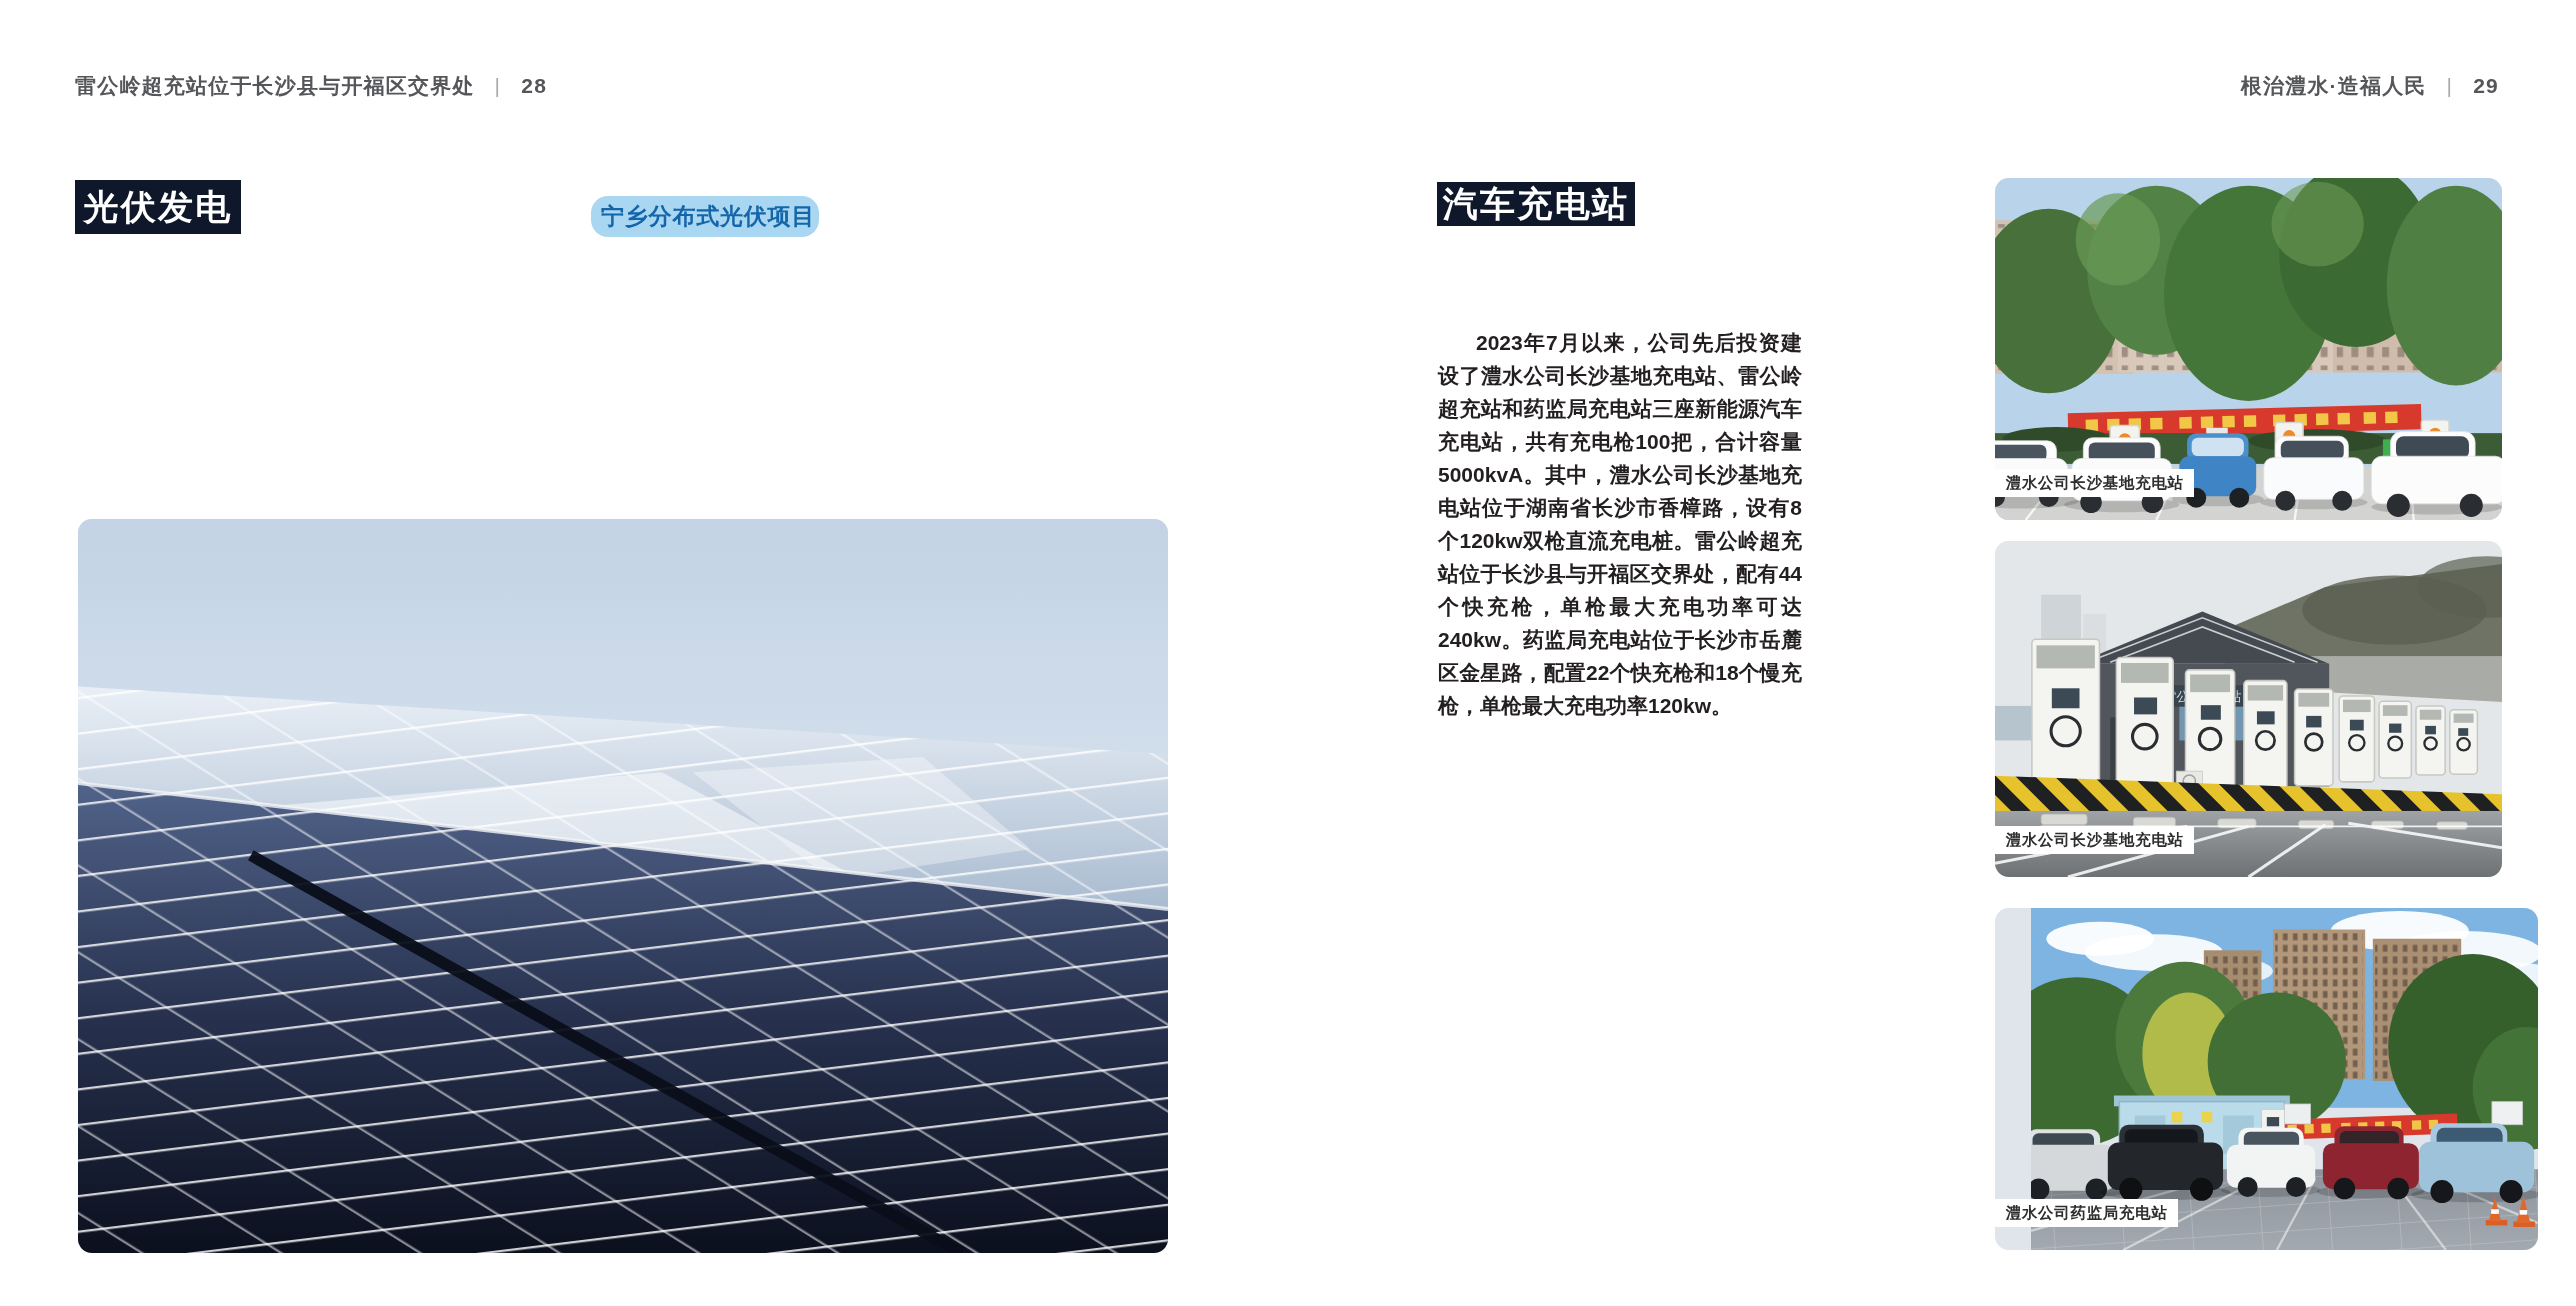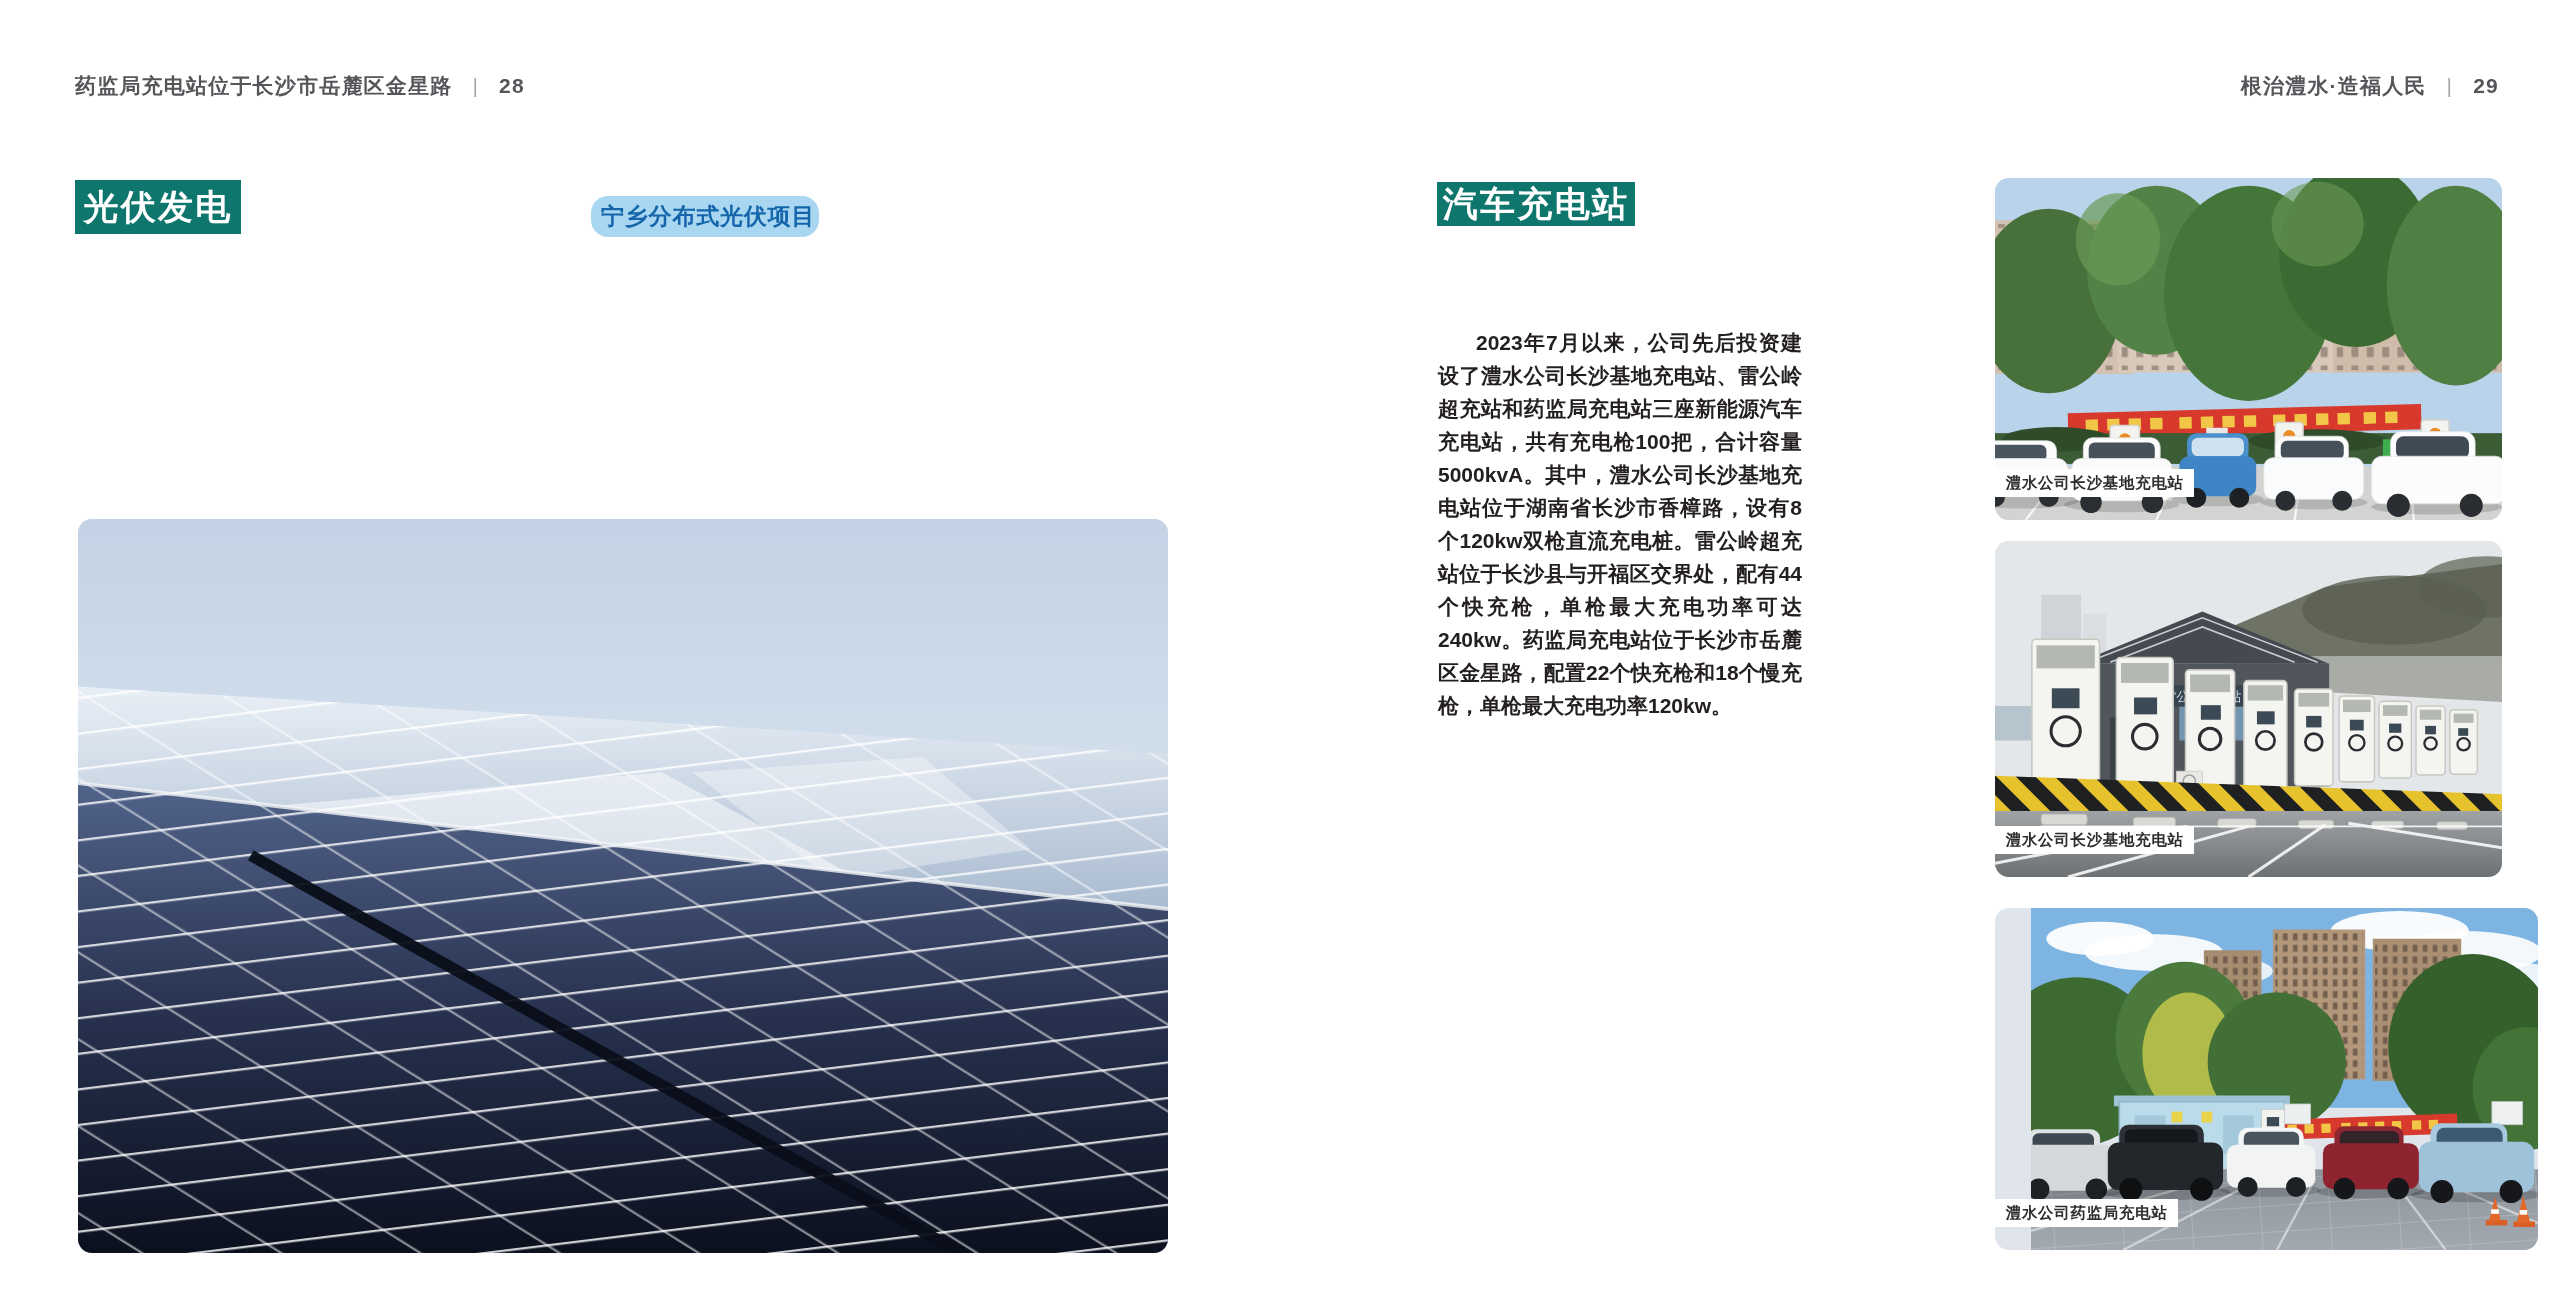--- a/index.html
+++ b/index.html
@@ -6,21 +6,21 @@
   .sheet{
     position:relative;width:2576px;height:1306px;background:#ffffff;
     font-family:"Liberation Sans", sans-serif;overflow:hidden;
   }
   .hdr{position:absolute;top:72px;font-size:21px;font-weight:700;color:#55565a;letter-spacing:1.2px;white-space:nowrap;}
   .hdr-left{left:75px;}
   .hdr-right{right:77px;text-align:right;margin-left:20px;}
   .hdr-div{color:#a7a8ab;margin:0 20px;font-weight:400;}
   .sec-title{
     position:absolute;display:flex;align-items:center;justify-content:center;
-    background:#0f766e;color:#ffffff;font-weight:700;font-size:35px;letter-spacing:2.3px;
+    background:#0f172a;color:#ffffff;font-weight:700;font-size:35px;letter-spacing:2.3px;
   }
   .t-left{left:75px;top:180px;width:166px;height:54px;}
   .t-right{left:1437px;top:182px;width:198px;height:44px;}
   .project-tag{
     position:absolute;left:591px;top:196px;width:218px;height:41px;
     display:flex;align-items:center;background:#a9d7f1;color:#1465a9;
     font-weight:700;font-size:23px;padding-left:10px;letter-spacing:0.8px;border-radius:17px;
   }
   .body{position:absolute;margin:0;color:#231f20;font-weight:600;text-align:justify;}
   .body-left{left:590px;top:270px;width:561px;font-size:21px;line-height:34px;text-indent:43px;}
@@ -36,21 +36,21 @@
     background:#ffffff;color:#2e2e2e;font-weight:700;font-size:15.4px;
     padding:0 10.7px;letter-spacing:0.8px;white-space:nowrap;
   }
 </style>
 </head>
 <body>
 
 <div class="sheet">
 
   <div class="hdr hdr-left">
-    <span>药监局充电站位于长沙市岳麓区金星路</span><span class="hdr-div">|</span><span>28</span>
+    <span>雷公岭超充站位于长沙县与开福区交界处</span><span class="hdr-div">|</span><span>28</span>
   </div>
   <div class="hdr hdr-right">
     <span>根治澧水·造福人民</span><span class="hdr-div">|</span><span>29</span>
   </div>
 
   <div class="sec-title t-left">光伏发电</div>
   <div class="project-tag">宁乡分布式光伏项目</div>
 
   <div class="photo photo-solar">
     <svg viewBox="0 0 1419 956" preserveAspectRatio="none">

